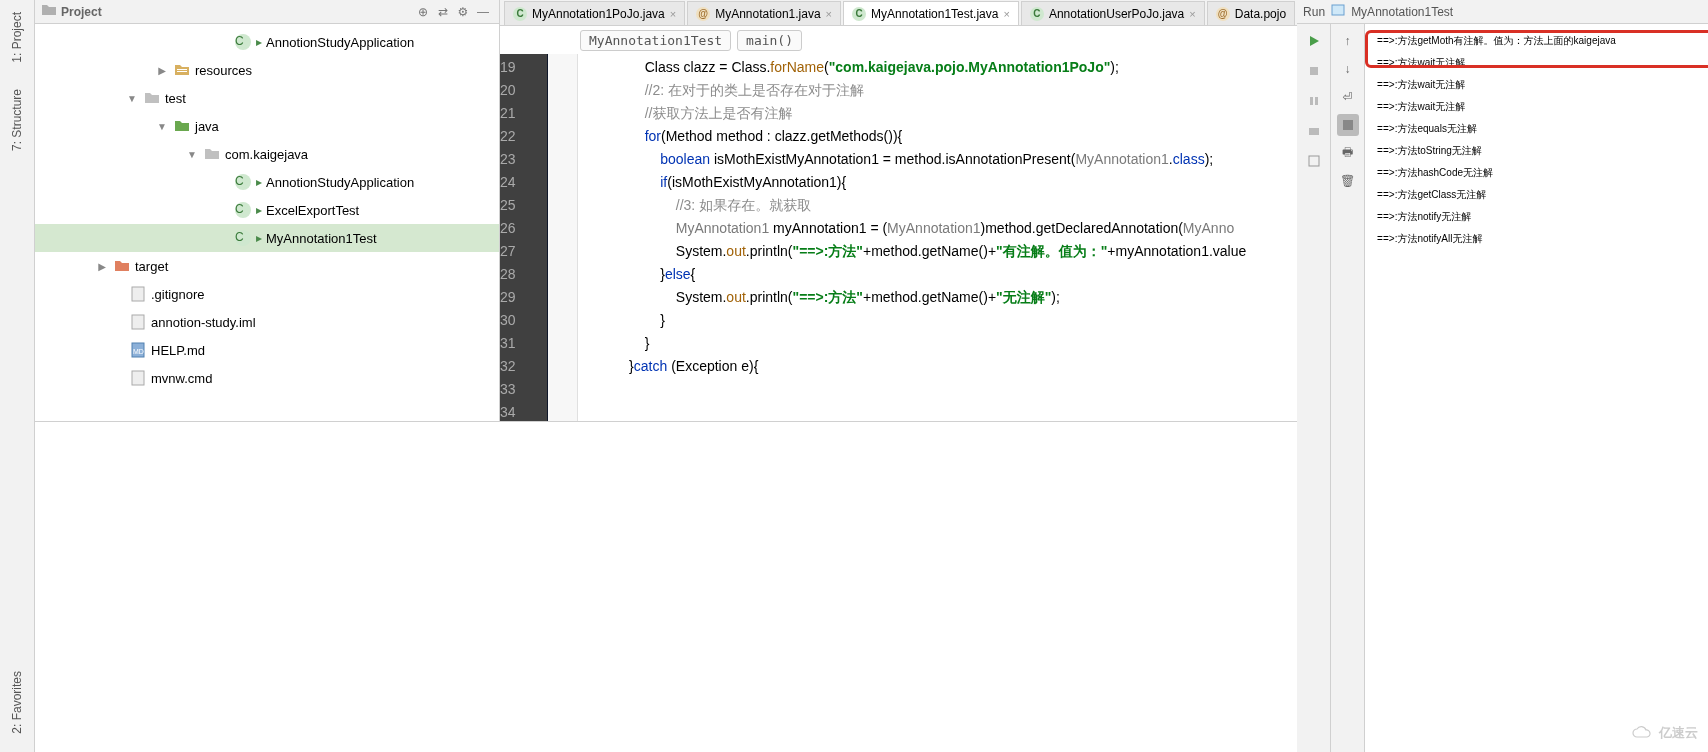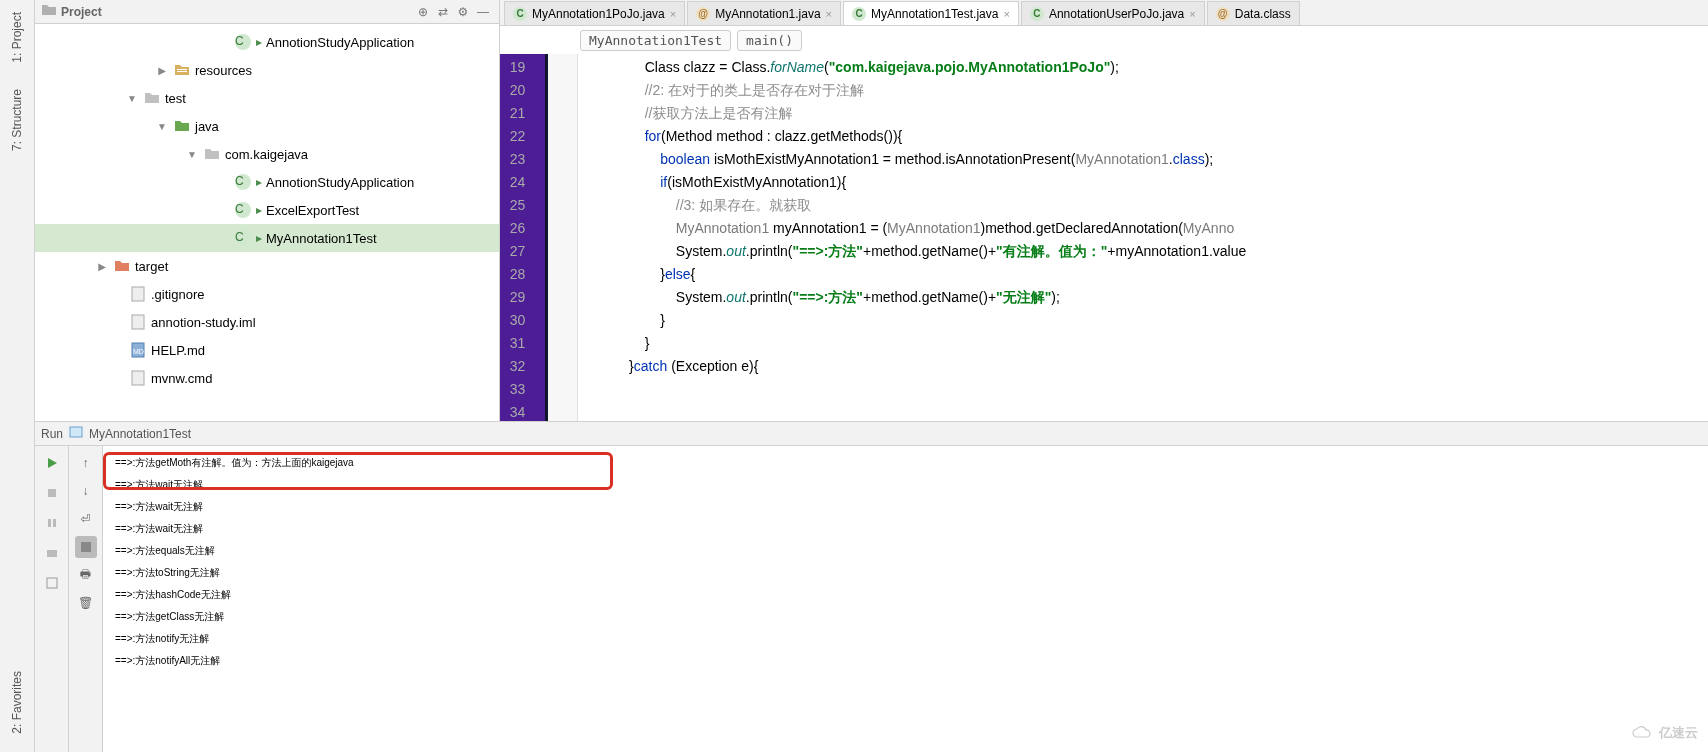--- a/index.html
+++ b/index.html
@@ -3,21 +3,21 @@
 <meta charset="utf-8">
 <style>
 * { margin: 0; padding: 0; box-sizing: border-box; font-family: "Segoe UI", Arial, sans-serif; }
 body { background: #fff; font-size: 12px; color: #000; overflow: hidden; width: 1708px; height: 752px; }
 
 .main-layout { display: flex; height: 100%; }
 
 .left-sidebar { width: 35px; background: #f2f2f2; border-right: 1px solid #d0d0d0; display: flex; flex-direction: column; align-items: center; padding-top: 4px; }
 .left-sidebar .vtab { writing-mode: vertical-rl; transform: rotate(180deg); padding: 8px 2px; color: #555; cursor: pointer; margin-bottom: 10px; display: flex; align-items: center; gap: 4px; }
 
-.content-area { flex: 1; display: flex; flex-direction: column; }
+.content-area { flex: 1; display: flex; flex-direction: row; }
 
 .top-row { display: flex; height: 422px; border-bottom: 1px solid #d0d0d0; }
 
 .project-panel { width: 465px; border-right: 1px solid #d0d0d0; display: flex; flex-direction: column; background: #fff; }
 .project-header { height: 24px; background: #f2f2f2; border-bottom: 1px solid #d0d0d0; display: flex; align-items: center; padding: 0 6px; }
 .project-header .title { color: #666; font-weight: bold; margin-left: 4px; }
 .project-header .spacer { flex: 1; }
 .project-header .tbtn { width: 20px; height: 20px; display: flex; align-items: center; justify-content: center; color: #777; cursor: pointer; }
 
 .tree { flex: 1; overflow: auto; padding: 4px 0; }
@@ -39,29 +39,29 @@
 .etab.active { background: #fff; }
 .etab .close { color: #999; font-size: 11px; }
 .etab .cicon { width: 14px; height: 14px; border-radius: 50%; display: inline-flex; align-items: center; justify-content: center; font-size: 10px; font-weight: bold; }
 .cicon.c-c { background: #cfe8cf; color: #3a7a3a; }
 .cicon.c-a { background: #f0e0c0; color: #a07030; }
 
 .breadcrumb { height: 28px; display: flex; align-items: center; padding-left: 80px; gap: 6px; }
 .bc-item { border: 1px solid #ccc; border-radius: 3px; padding: 2px 8px; font-family: "Consolas", monospace; font-size: 13px; color: #555; background: #fafafa; }
 
 .code-area { flex: 1; display: flex; font-family: "Consolas", "Courier New", monospace; font-size: 14px; overflow: hidden; }
-.gutter { width: 48px; background: #4c1d95; border-right: 3px solid #0f172a; text-align: center; padding-right: 10px; color: #aaa; line-height: 23px; padding-top: 2px; }
+.gutter { width: 48px; background: #404040; border-right: 1px solid #0f172a; text-align: left; padding-right: 10px; color: #aaa; line-height: 23px; padding-top: 2px; }
 .gutter2 { width: 30px; background: #f7f7f7; border-right: 1px solid #e0e0e0; }
 .code-lines { flex: 1; padding-left: 20px; line-height: 23px; padding-top: 2px; white-space: pre; overflow: hidden; }
 .code-lines .line.hl { background: #fffae3; margin-left: -20px; padding-left: 20px; }
 
 .kw { color: #0033b3; font-weight: normal; }
 .str { color: #067d17; font-weight: bold; }
 .cmt { color: #8c8c8c; }
-.fld { color: #0f766e; font-style: italic; }
+.fld { color: #a16207; }
 .ann-cls { color: #7a7a7a; }
 
 .run-panel { flex: 1; display: flex; flex-direction: column; background: #fff; }
 .run-header { height: 24px; background: #f2f2f2; border-bottom: 1px solid #d0d0d0; display: flex; align-items: center; padding: 0 6px; gap: 6px; color: #555; }
 .run-body { flex: 1; display: flex; }
 .run-toolbar { width: 34px; background: #f2f2f2; border-right: 1px solid #d0d0d0; display: flex; flex-direction: column; align-items: center; padding-top: 6px; gap: 8px; }
 .run-toolbar2 { width: 34px; background: #f2f2f2; border-right: 1px solid #d0d0d0; display: flex; flex-direction: column; align-items: center; padding-top: 6px; gap: 6px; }
 .run-toolbar .rbtn, .run-toolbar2 .rbtn { width: 22px; height: 22px; display: flex; align-items: center; justify-content: center; cursor: pointer; color: #666; border-radius: 3px; }
 .run-toolbar2 .rbtn.active { background: #bbb; }
 .console { flex: 1; padding: 6px 12px; font-family: "Consolas", "Courier New", monospace; font-size: 10px; line-height: 22px; position: relative; }
@@ -235,21 +235,21 @@
               <span>MyAnnotation1Test.java</span>
               <span class="close">×</span>
           </div>
           <div class="etab">
             <span class="cicon c-c">C</span>
               <span>AnnotationUserPoJo.java</span>
               <span class="close">×</span>
           </div>
           <div class="etab">
             <span class="cicon c-a">@</span>
-              <span>Data.class</span>
+              <span>Data.pojo</span>
           </div>
         </div>
         <div class="breadcrumb">
           <span class="bc-item">MyAnnotation1Test</span>
           <span class="bc-item">main()</span>
         </div>
         <div class="code-area">
           <div class="gutter" id="gutter">
               <div>19</div>
               <div>20</div>

